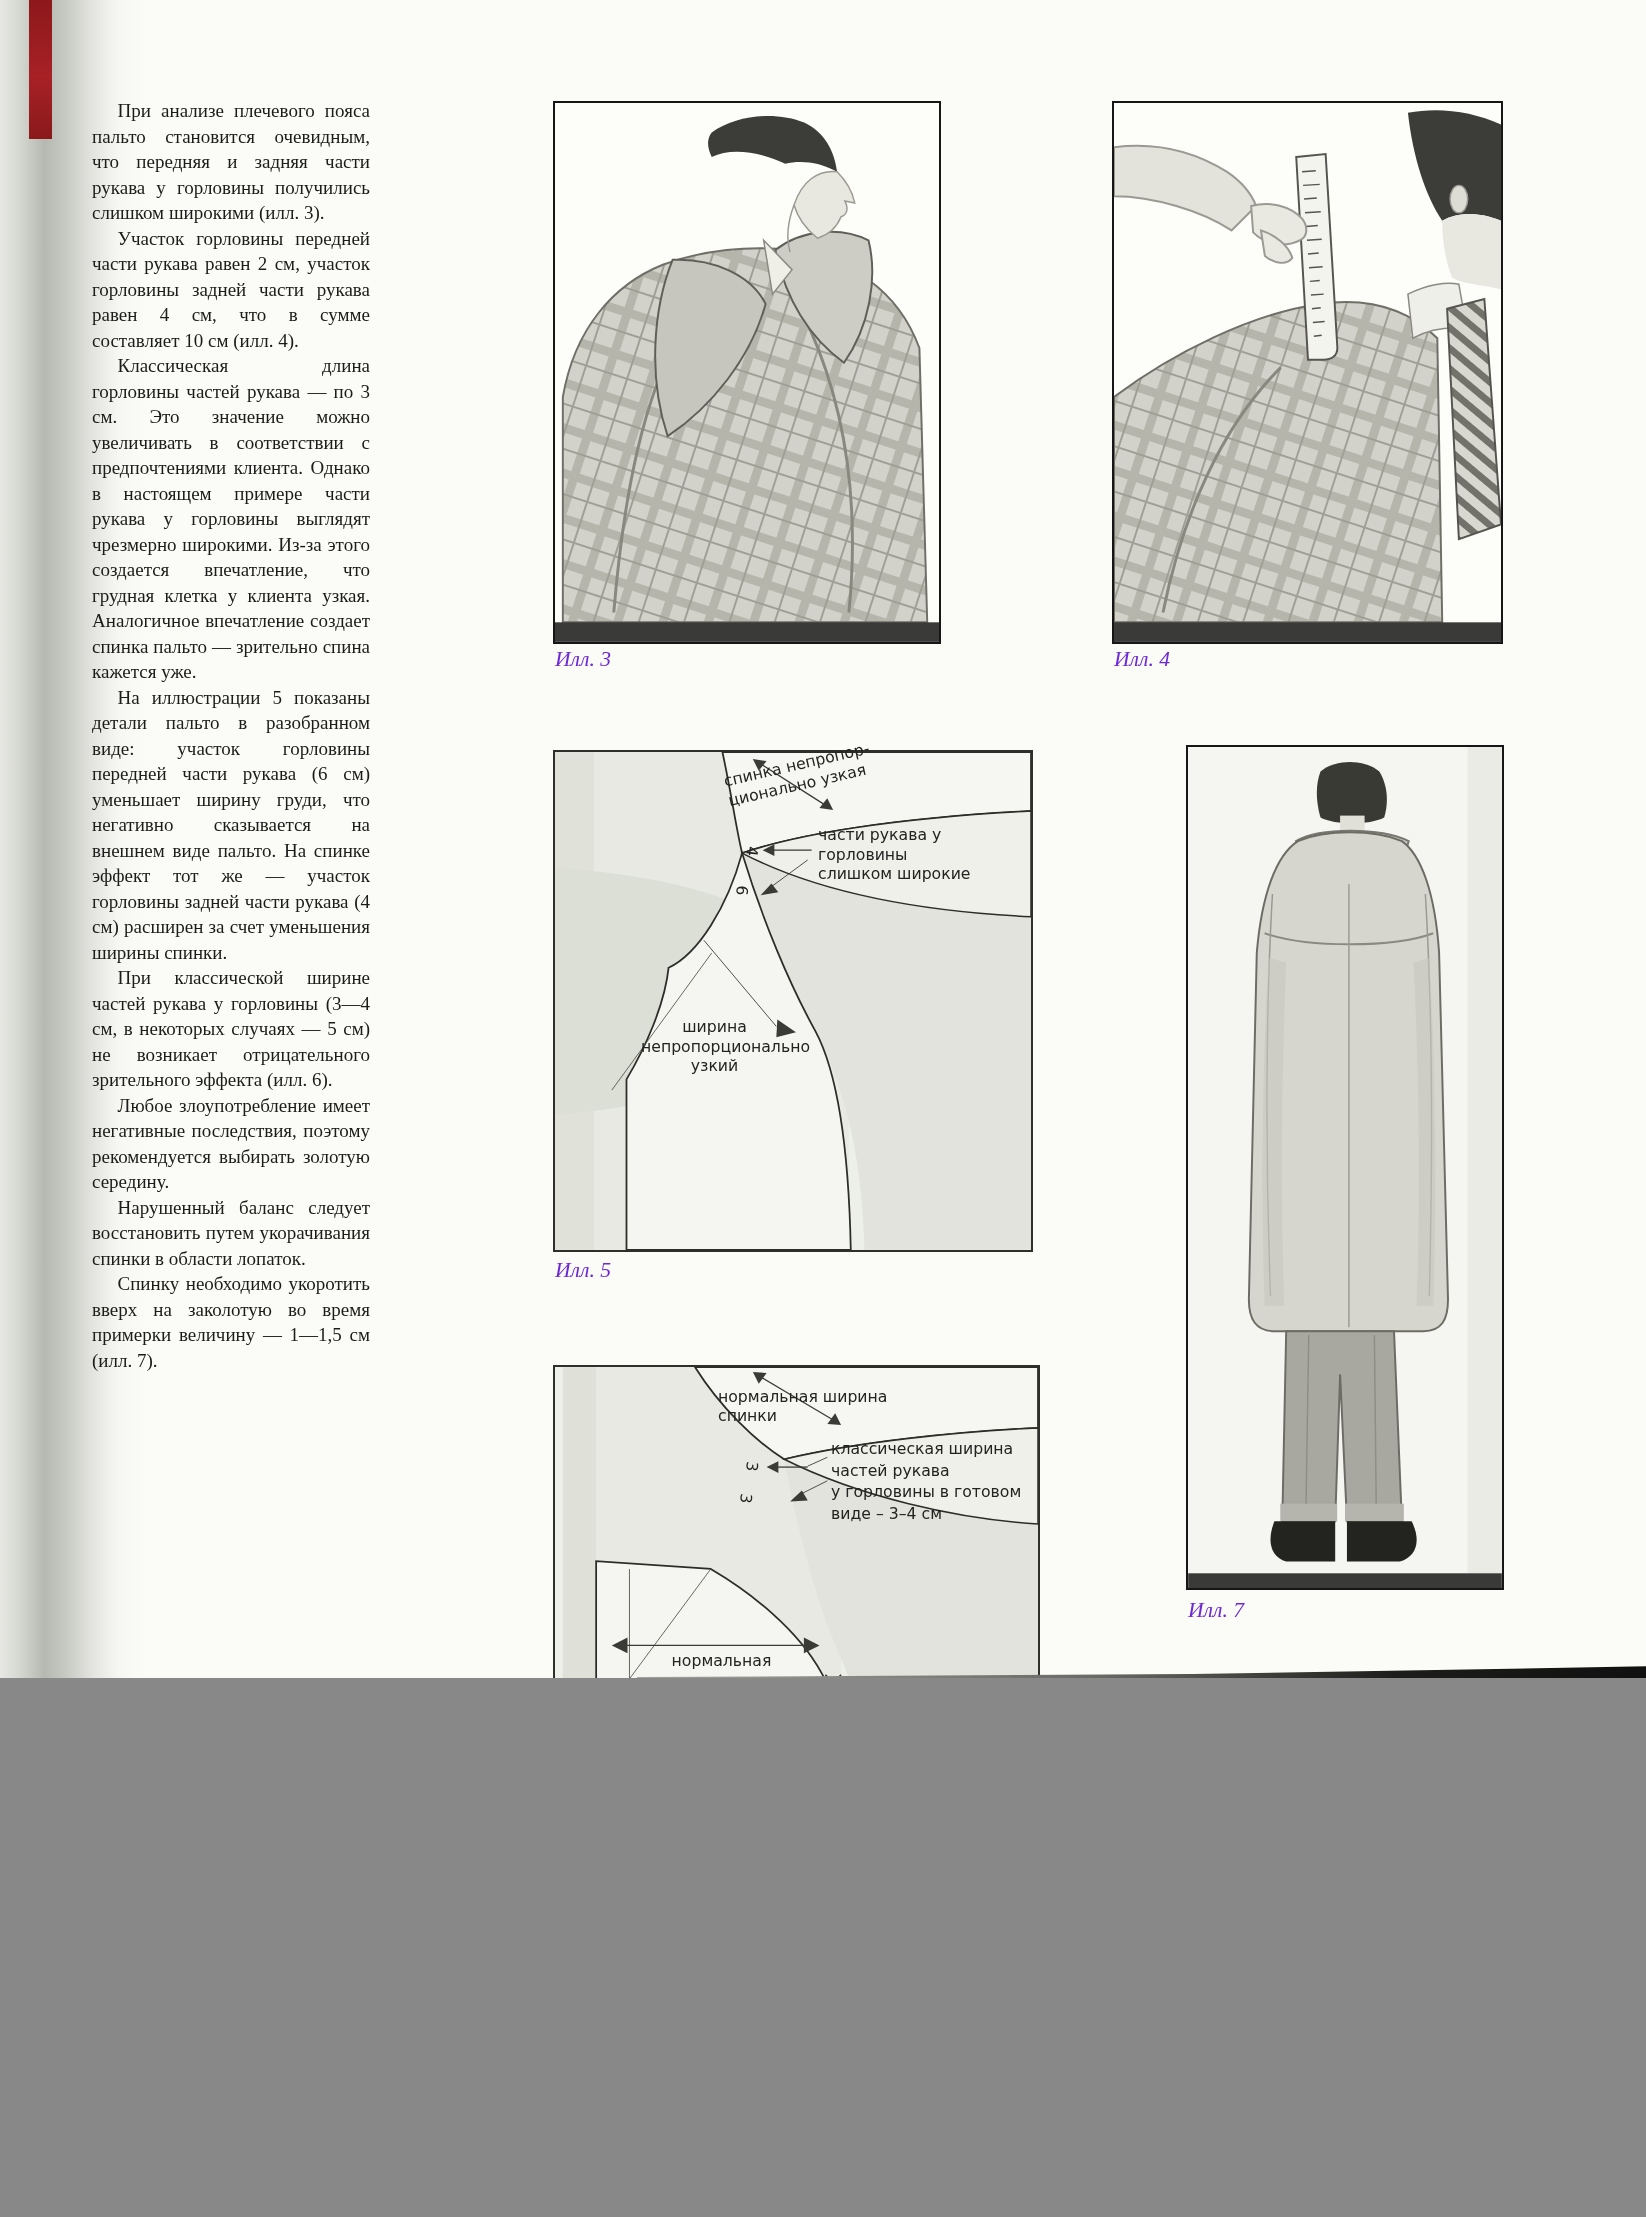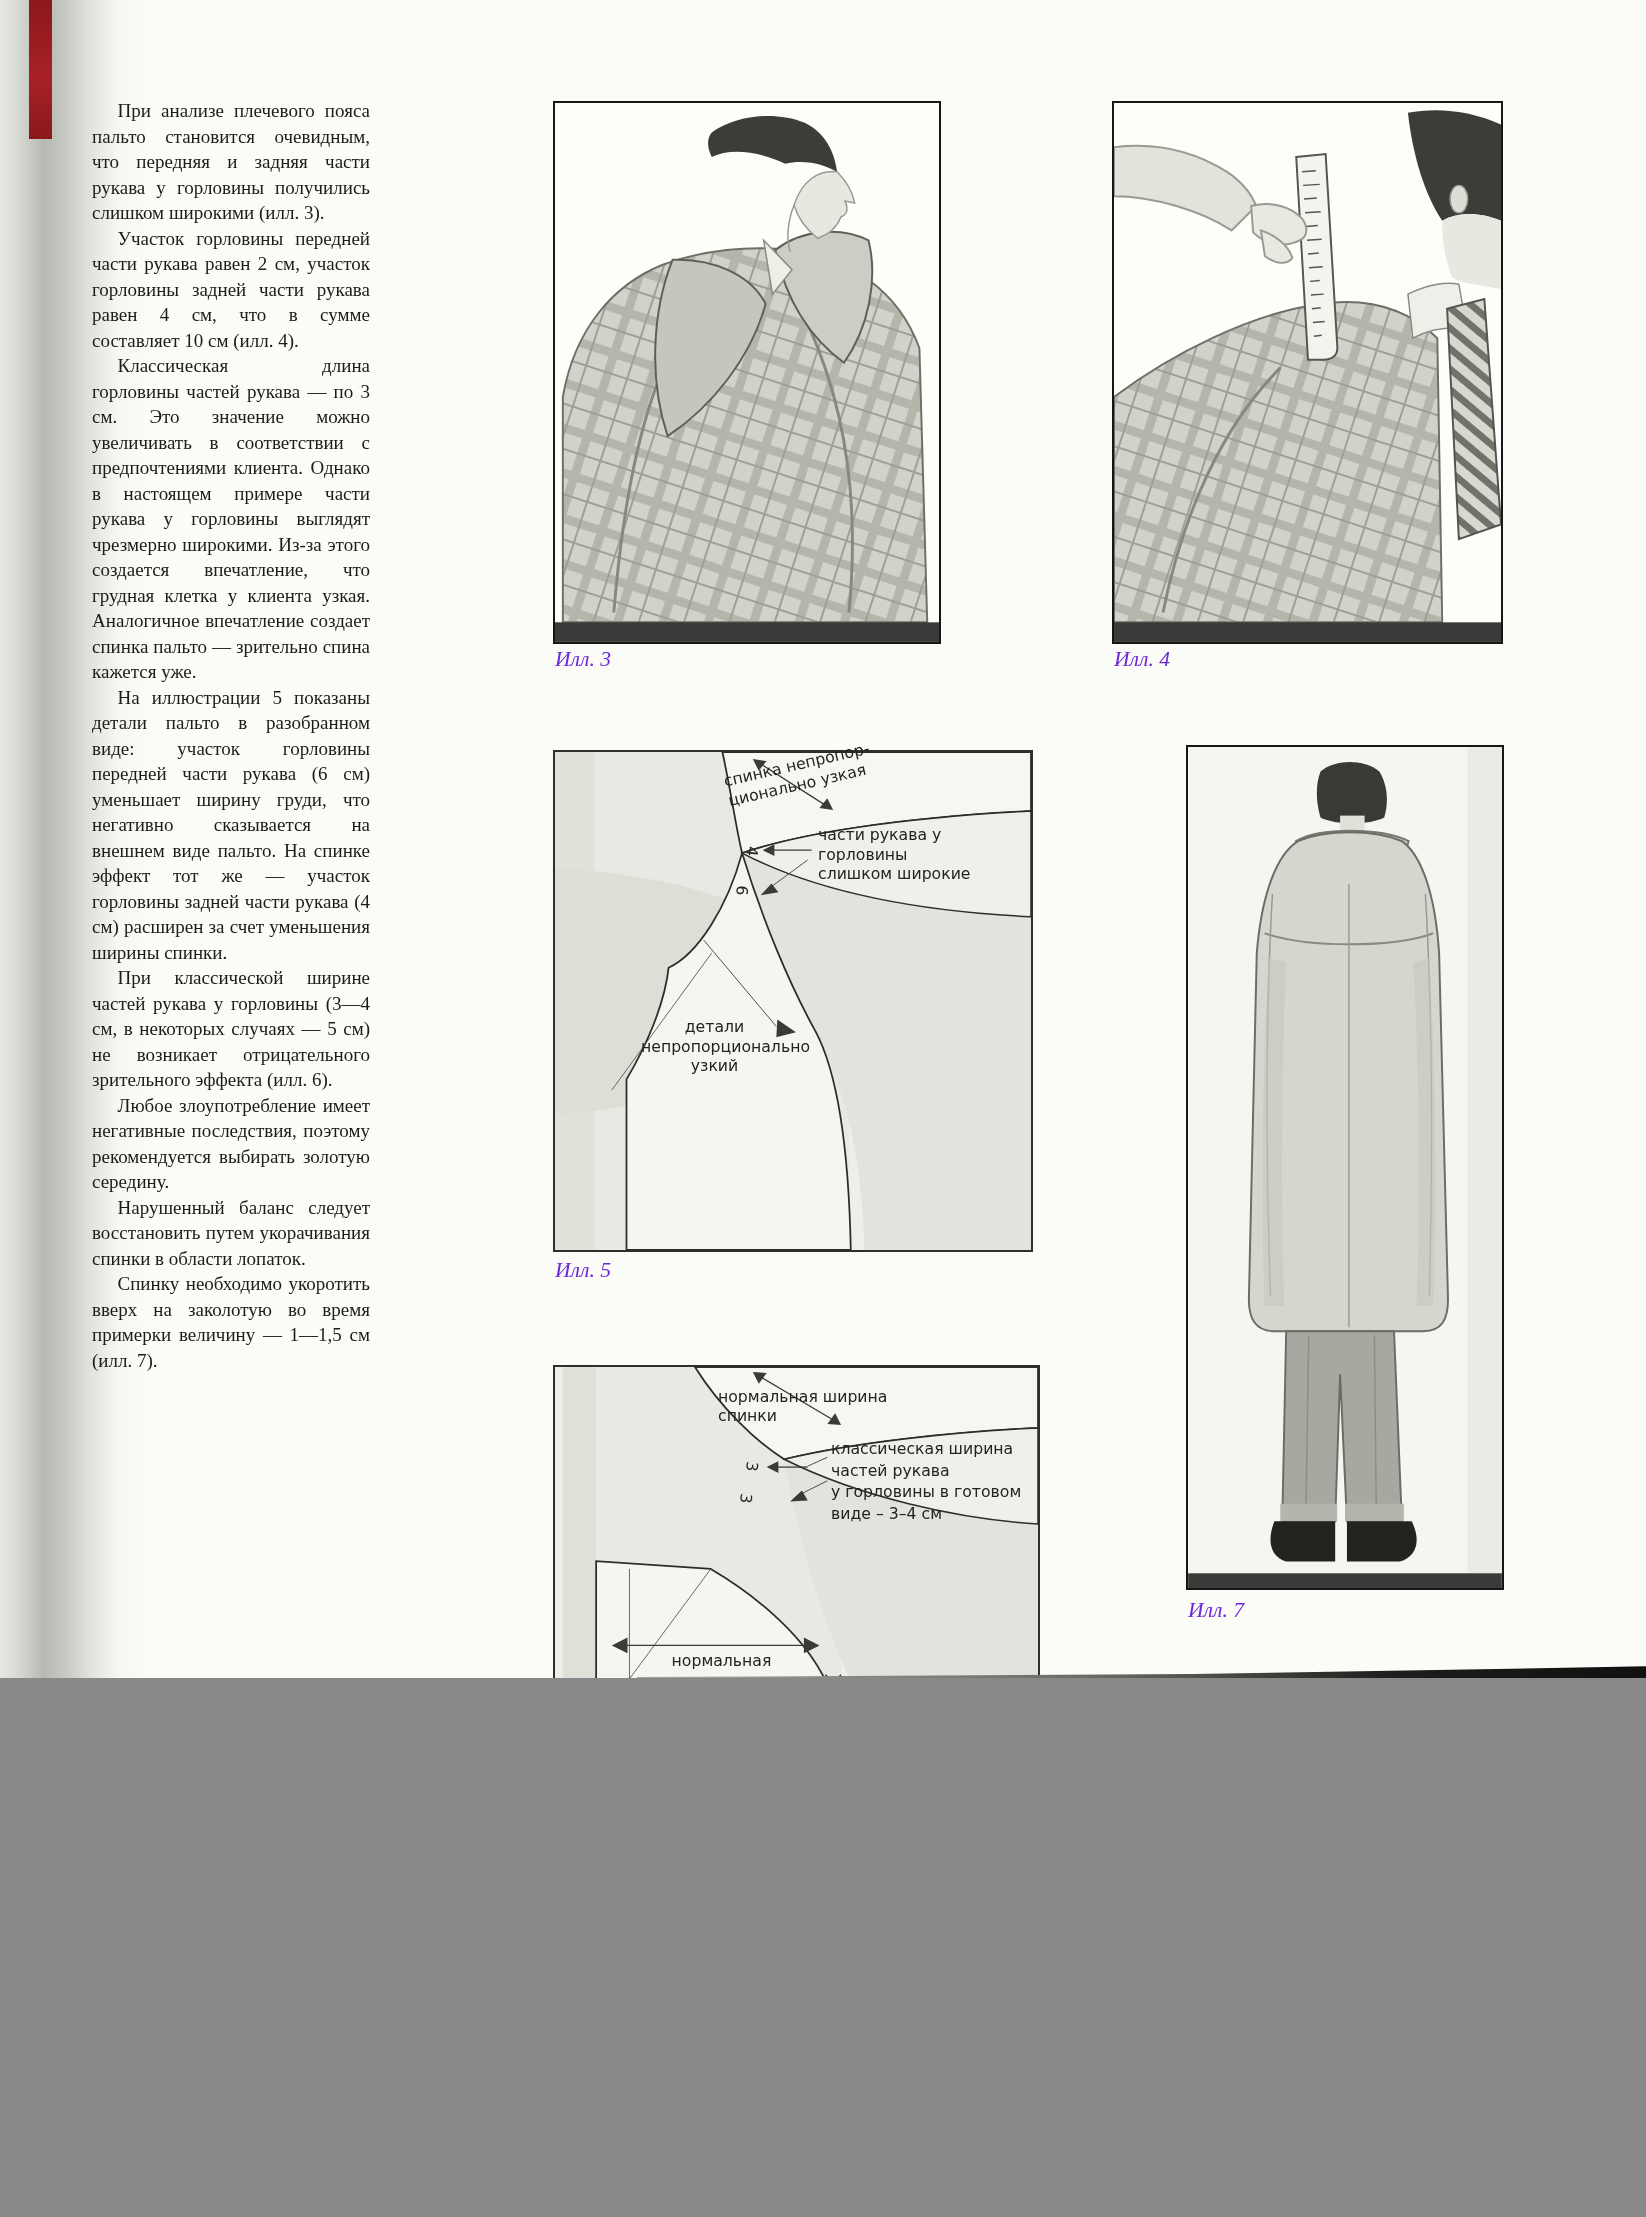--- a/index.html
+++ b/index.html
@@ -167,21 +167,21 @@
       <line x1="258" y1="110" x2="220" y2="138" stroke="#3a3a36" stroke-width="0.9"></line>
       <polygon points="210,146 221,134 228,143" fill="#3a3a36"></polygon>
 
       <line x1="152" y1="192" x2="226" y2="280" stroke="#3a3a36" stroke-width="0.9"></line>
       <polygon points="246,286 227,273 226,291" fill="#3a3a36"></polygon>
     </svg>
     <div class="diagram-label" style="left:167px; top:19.6px; transform:rotate(-13deg); transform-origin:left top;">спинка непропор-
 ционально узкая</div>
     <div class="diagram-label" style="left:263px; top:73px;">части рукава у горловины
 слишком широкие</div>
-    <div class="diagram-label" style="left:86px; top:265px; width:147px; text-align:center;">детали
+    <div class="diagram-label" style="left:86px; top:265px; width:147px; text-align:center;">ширина
 непропорционально
 узкий</div>
     <div class="diagram-num" style="left:192px; top:90px; transform:rotate(97deg);">4</div>
     <div class="diagram-num" style="left:182px; top:129px; transform:rotate(95deg);">6</div>
   </div>
   <div class="caption" style="left:555px; top:1258px;">Илл. 5</div>
 
   <div class="figure diagram-frame" style="left:553px; top:1365px; width:483px; height:499px;">
     <svg width="483" height="499" viewBox="0 0 493 509" style="position:absolute;left:0;top:0;">
       <rect width="493" height="509" fill="#edefe9"></rect>

